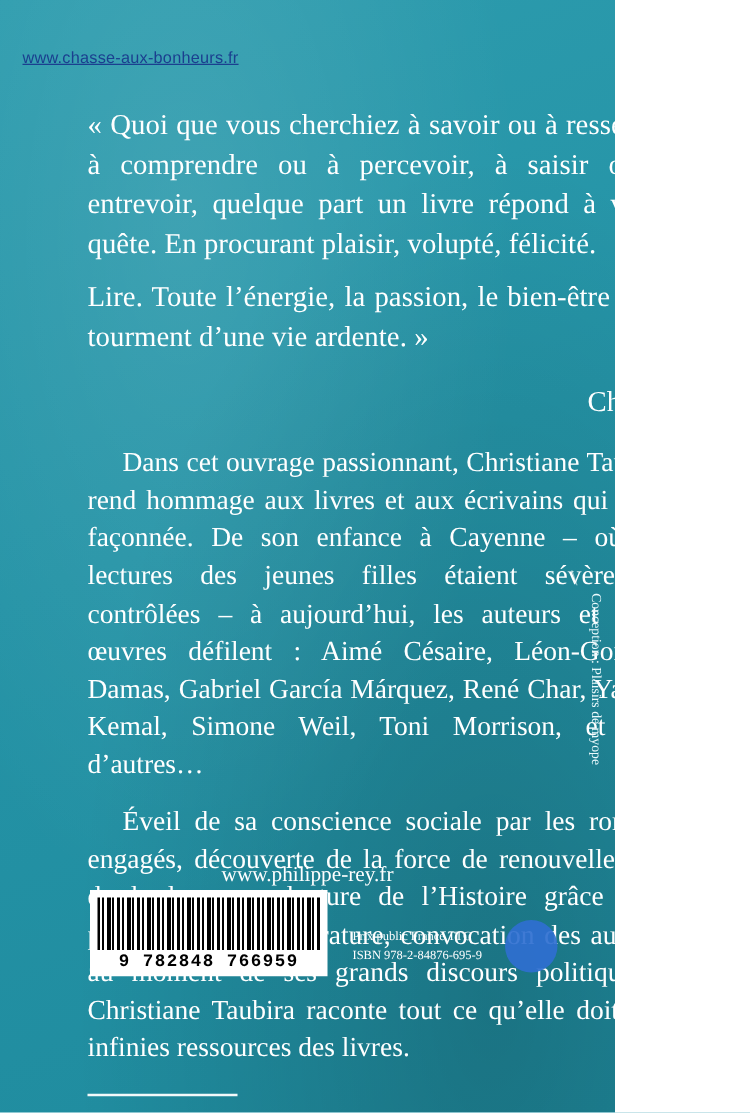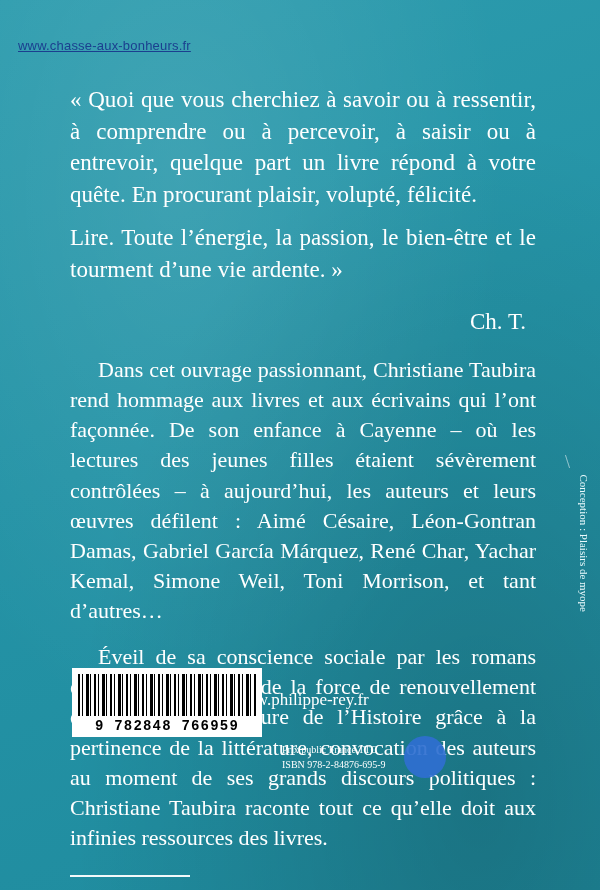--- a/index.html
+++ b/index.html
@@ -2,21 +2,21 @@
 <html><head>
 <meta charset="utf-8">
 <style>
   html, body {
     margin: 0;
     padding: 0;
     background: #ffffff;
   }
   .page {
     position: relative;
-    width: 600px;
+    width: 492px;
     height: 890px;
     background: #2596a8;
     overflow: hidden;
     font-family: "Liberation Serif", serif;
     color: #ffffff;
   }
   
   .page::before {
     content: "";
     position: absolute;
@@ -93,21 +93,21 @@
     right: 0;
     top: 690px;
     text-align: center;
     font-size: 17px;
     font-family: "Liberation Serif", serif;
   }
 
   .barcode-block {
     position: absolute;
     left: 72px;
-    top: 668px;
+    top: 712px;
     width: 190px;
     background: #ffffff;
     padding: 6px 6px 2px 6px;
     box-sizing: border-box;
   }
   .barcode-bars {
     height: 42px;
     width: 100%;
     background-image: repeating-linear-gradient(
       to right,

